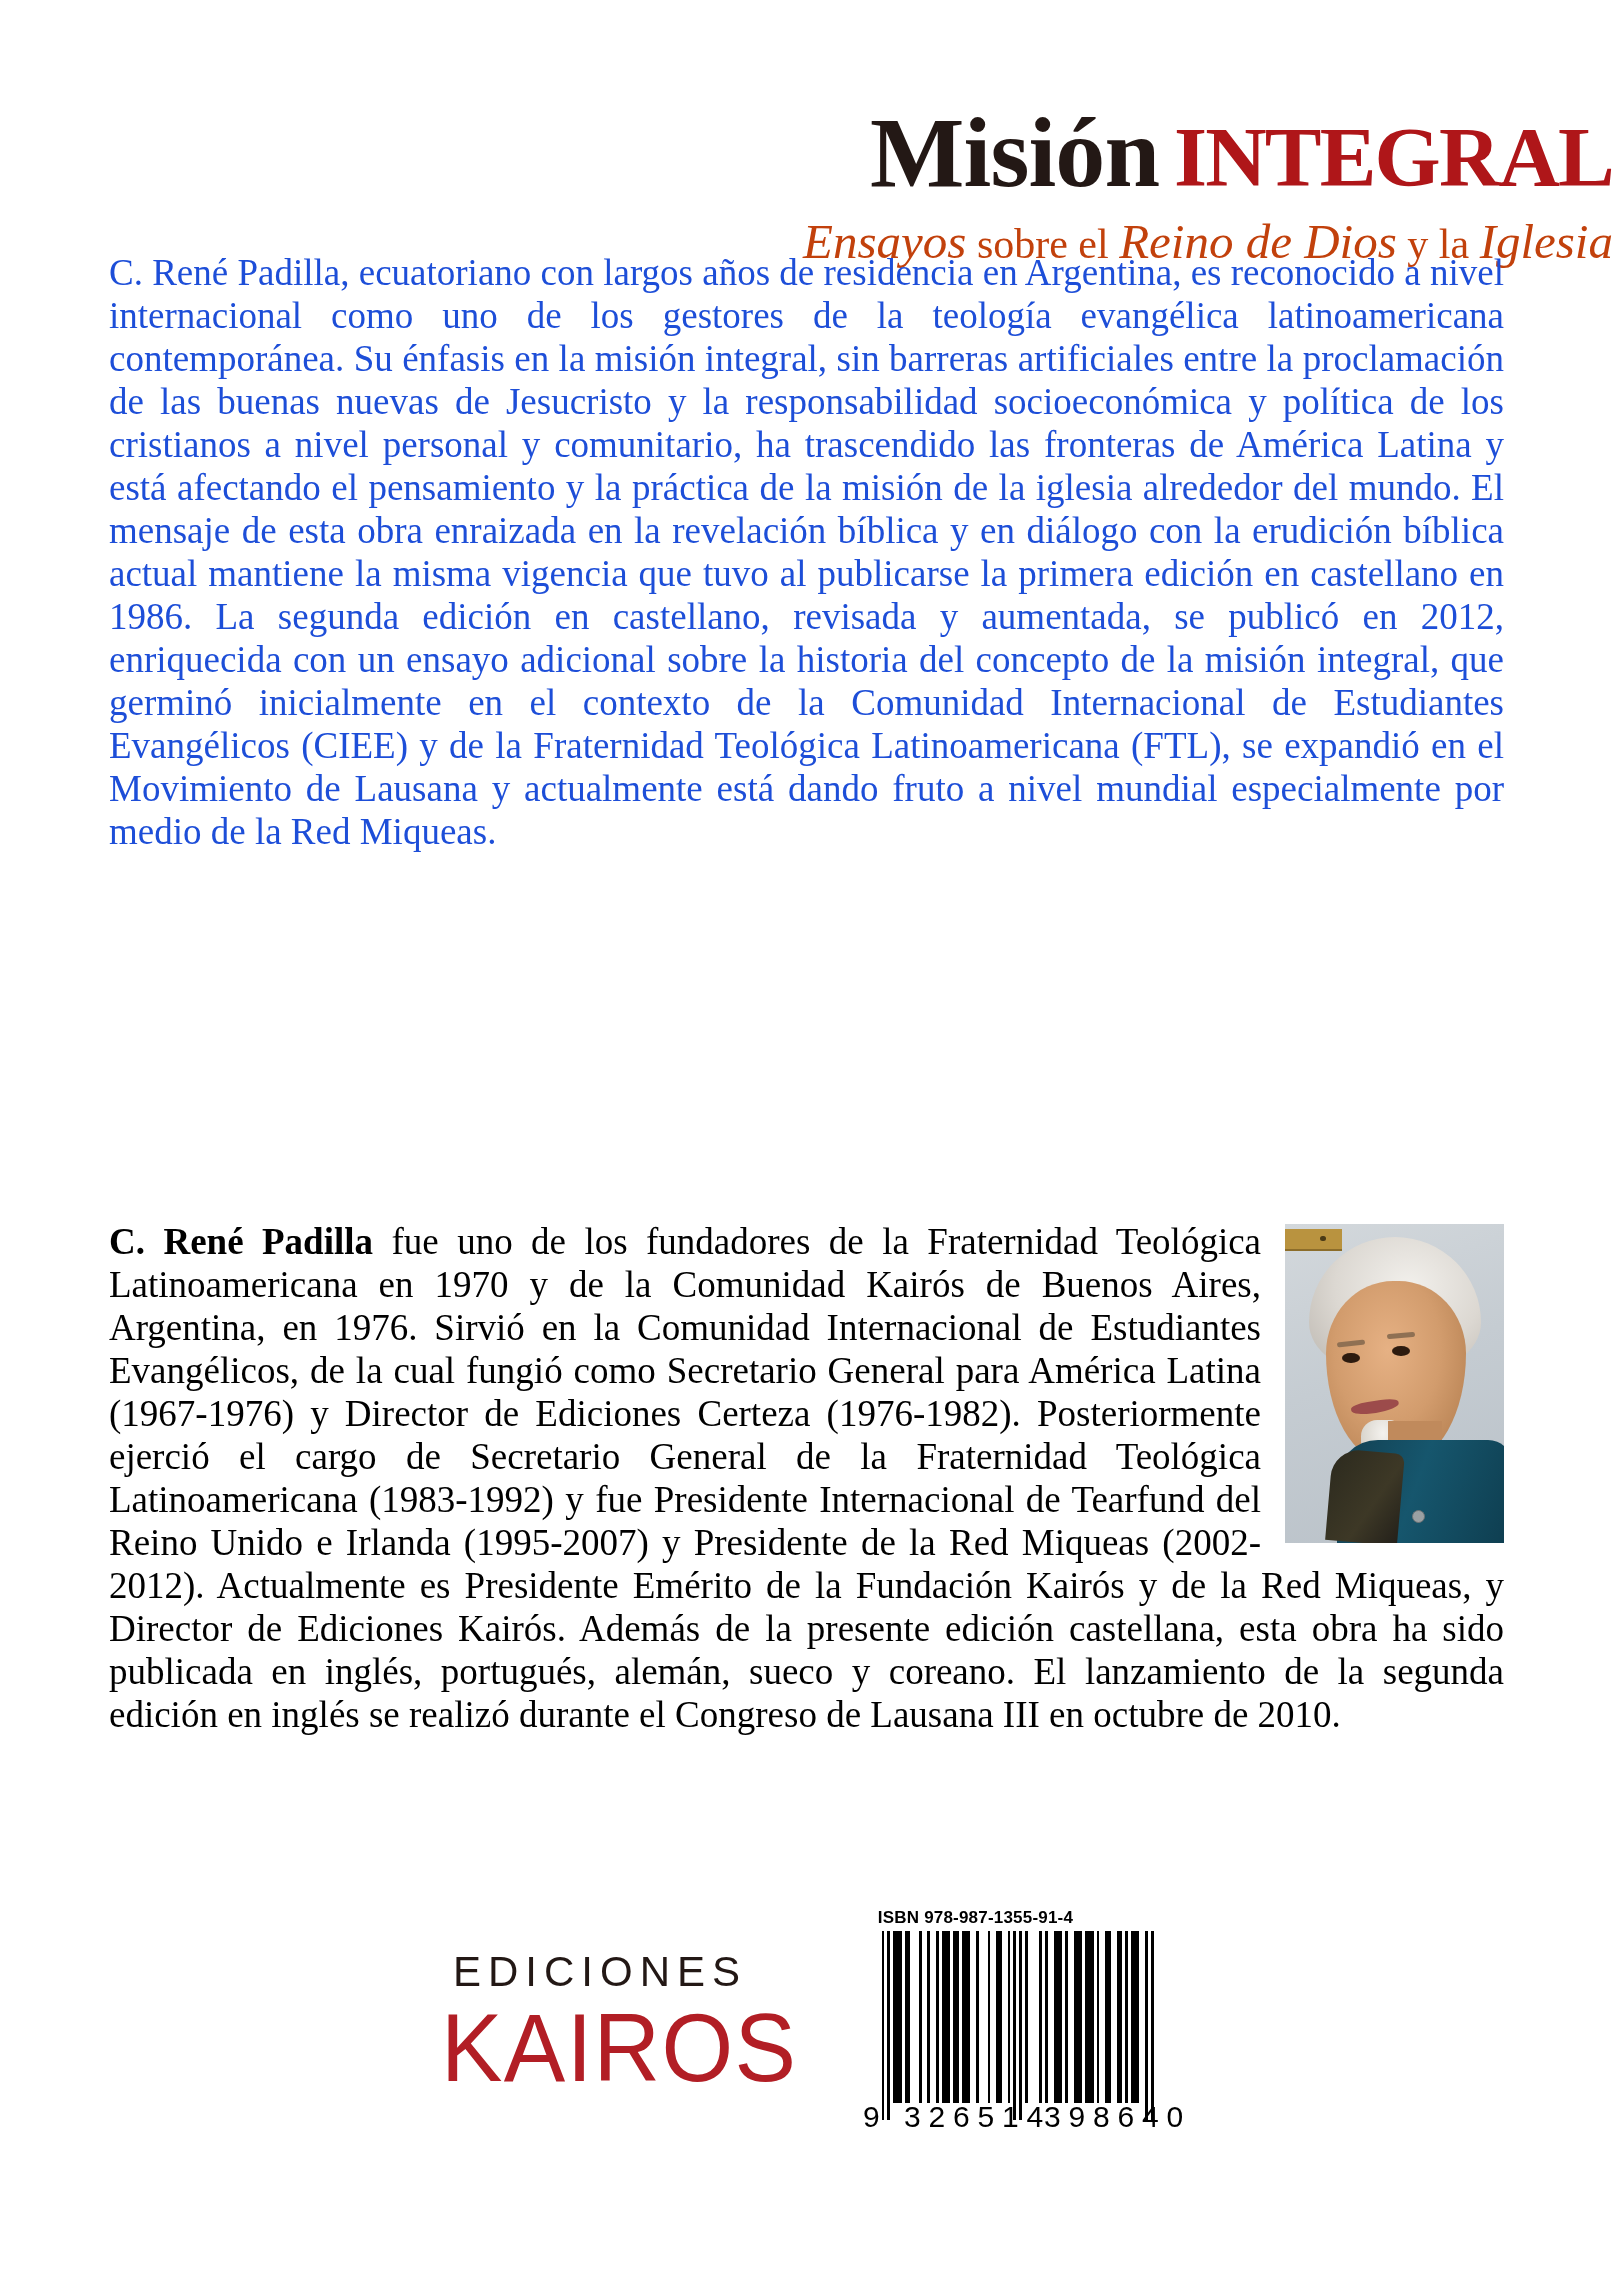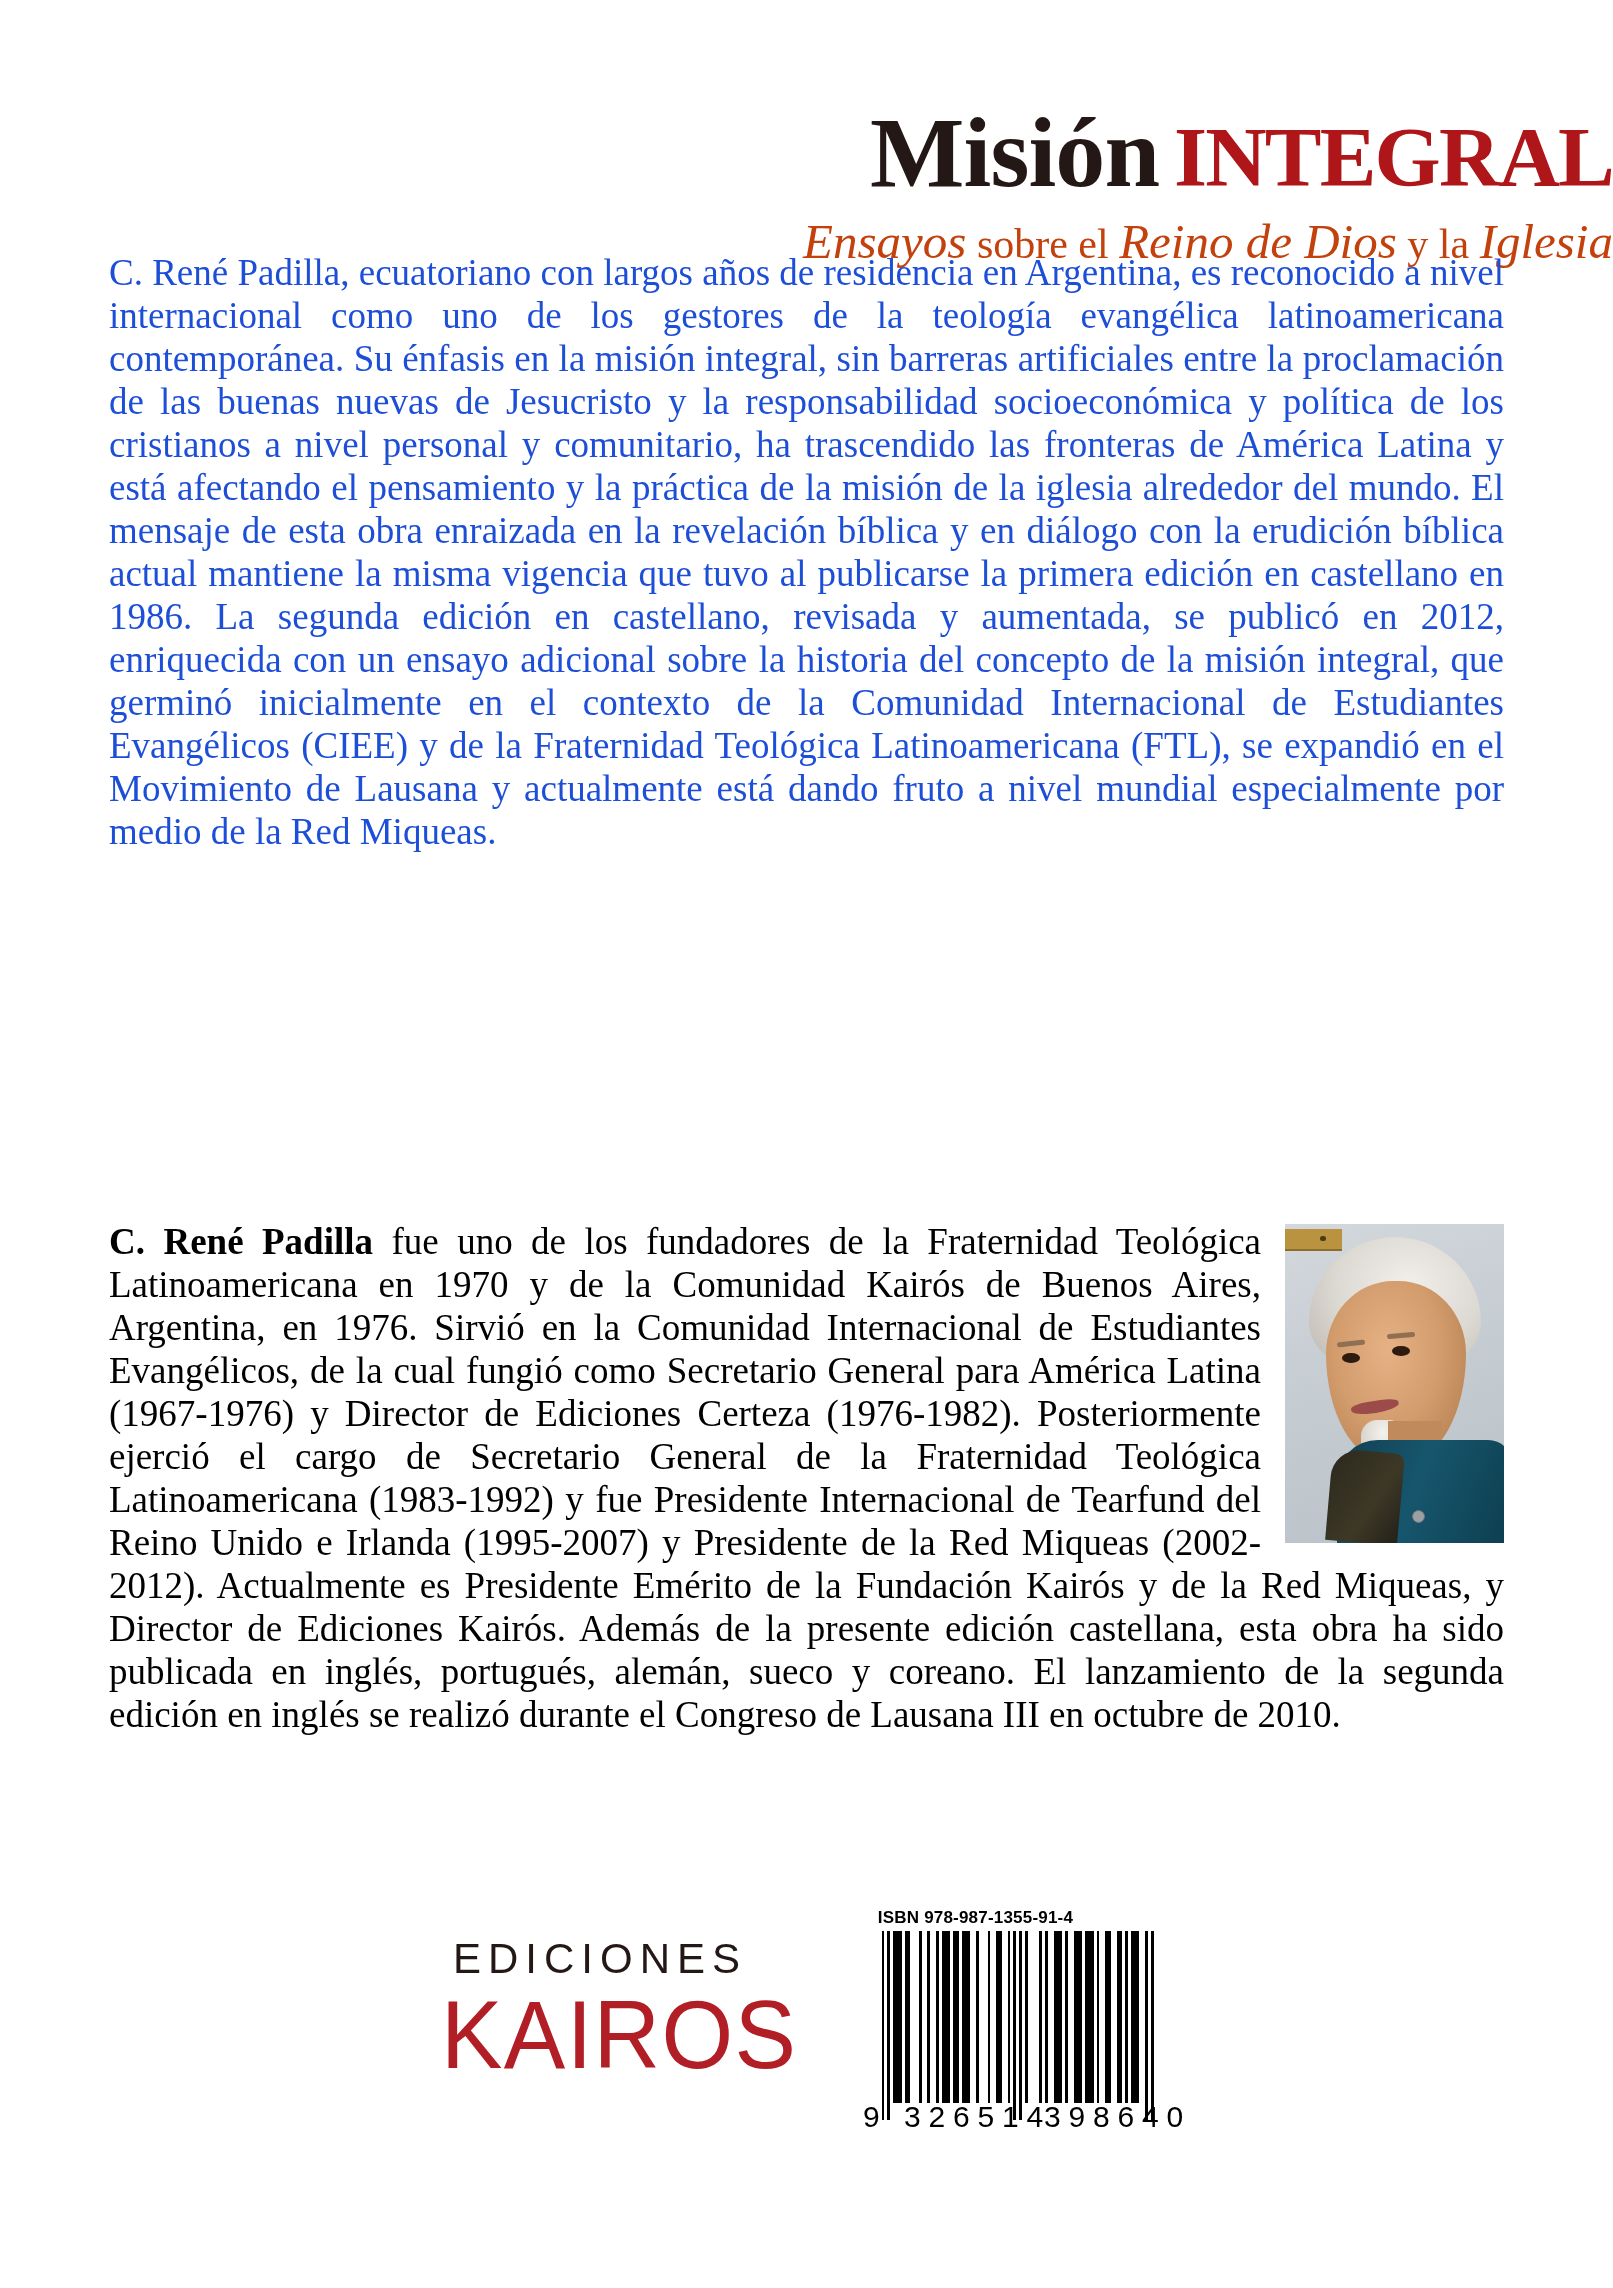--- a/index.html
+++ b/index.html
@@ -234,20 +234,21 @@
     text-align: left;
   }
   .pub-ediciones {
     font-family: "Liberation Sans", "DejaVu Sans", sans-serif;
     font-size: 42px;
     letter-spacing: 7px;
     color: #231815;
     font-weight: 400;
     line-height: 1;
     padding-left: 12px;
+    margin-top: 13px;
   }
   .pub-kairos {
     font-family: "Liberation Sans", "DejaVu Sans", sans-serif;
     font-size: 96px;
     letter-spacing: 1.4px;
     color: #B21E25;
     font-weight: 400;
     line-height: 1.0;
     margin-top: 7.4px;
     transform: scaleX(0.96);

